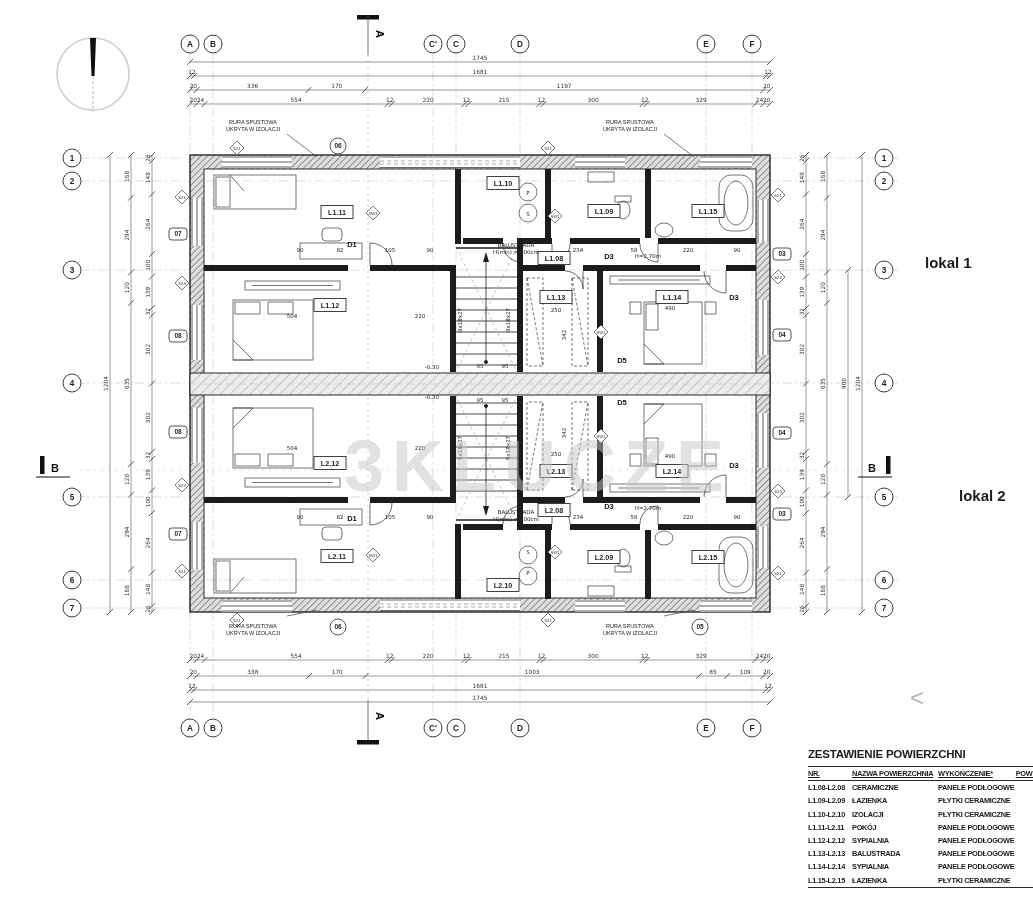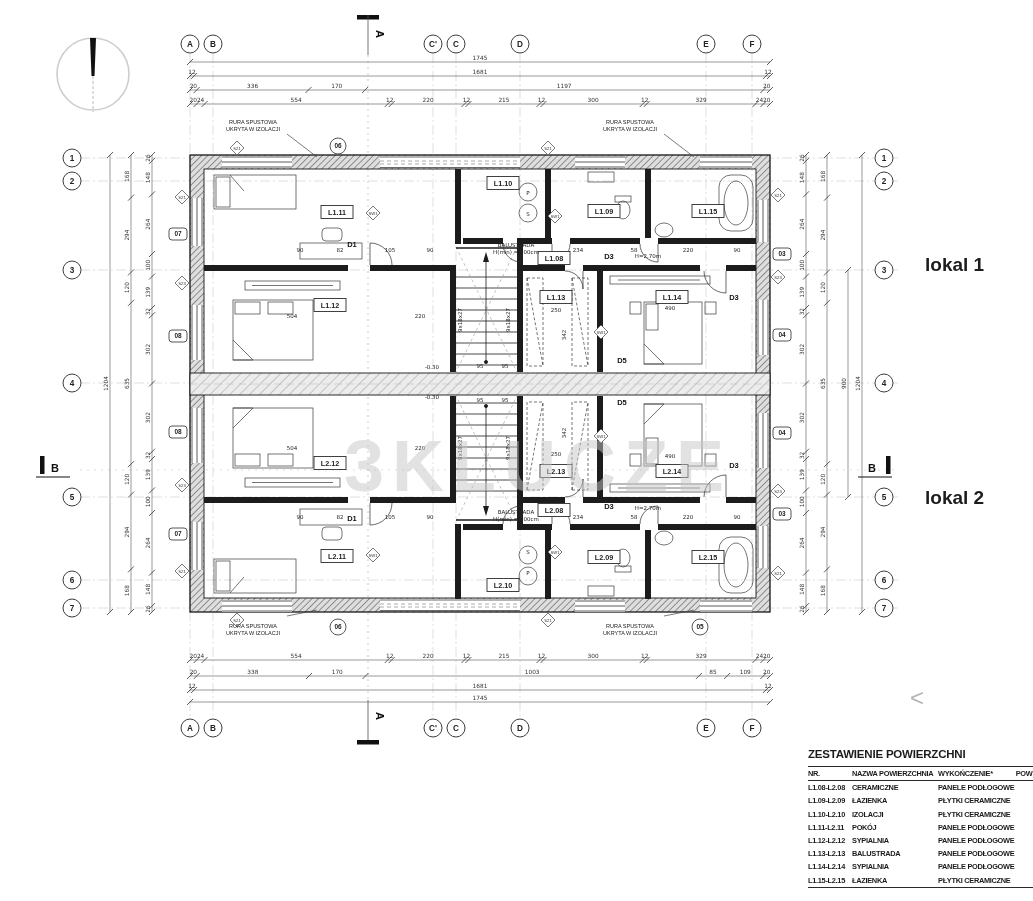--- a/index.html
+++ b/index.html
@@ -3,32 +3,32 @@
 <meta charset="utf-8">
 <style>
   html,body{margin:0;padding:0;background:#fff;}
   #canvas{position:relative;width:1033px;height:901px;background:#fff;overflow:hidden;
           font-family:"Liberation Sans",sans-serif;}
   #plan{position:absolute;left:0;top:0;}
   .dimtxt{font-family:"DejaVu Sans",sans-serif;}
   #watermark{position:absolute;left:318px;top:425px;width:440px;text-align:center;
       font-size:72px;font-weight:bold;letter-spacing:8px;color:#c6c6c6;opacity:.5;
       font-family:"Liberation Sans",sans-serif;pointer-events:none;}
-  .lokal{position:absolute;font-size:19px;font-weight:bold;color:#1d1d1d;letter-spacing:0;}
+  .lokal{position:absolute;font-size:15px;font-weight:bold;color:#1d1d1d;letter-spacing:0;}
   #lokal1{left:925px;top:254px;}
-  #lokal2{left:925px;top:487px;}
+  #lokal2{left:959px;top:487px;}
   #chevron{position:absolute;left:910px;top:684px;font-size:24px;color:#b5b5b5;cursor:pointer;}
   #table-wrap{position:absolute;left:808px;top:748px;width:243px;height:153px;overflow:hidden;}
   #area-table{width:262px;color:#1b1b1b;}
   #table-title{font-size:11.5px;font-weight:bold;letter-spacing:-0.2px;padding-bottom:6px;}
   table{border-collapse:collapse;table-layout:fixed;width:262px;}
   col.c1{width:44px}col.c2{width:86px}col.c3{width:74px}col.c4{width:58px}
   th,td{font-size:7.4px;letter-spacing:-0.3px;padding:2.1px 0;text-align:left;
         white-space:nowrap;overflow:visible;font-weight:bold;}
-  th{font-weight:bold;}
+  th{font-weight:bold;text-decoration:underline;}
   th:last-child,td:last-child{text-align:right;}
   thead tr{border-top:1.6px solid #2a2a2a;border-bottom:1.4px solid #2a2a2a;}
   tbody{border-bottom:1.4px solid #2a2a2a;}
 </style>
 </head>
 <body>
 
 <div id="canvas">
 
   <svg id="plan" width="1033" height="901" viewBox="0 0 1033 901">

